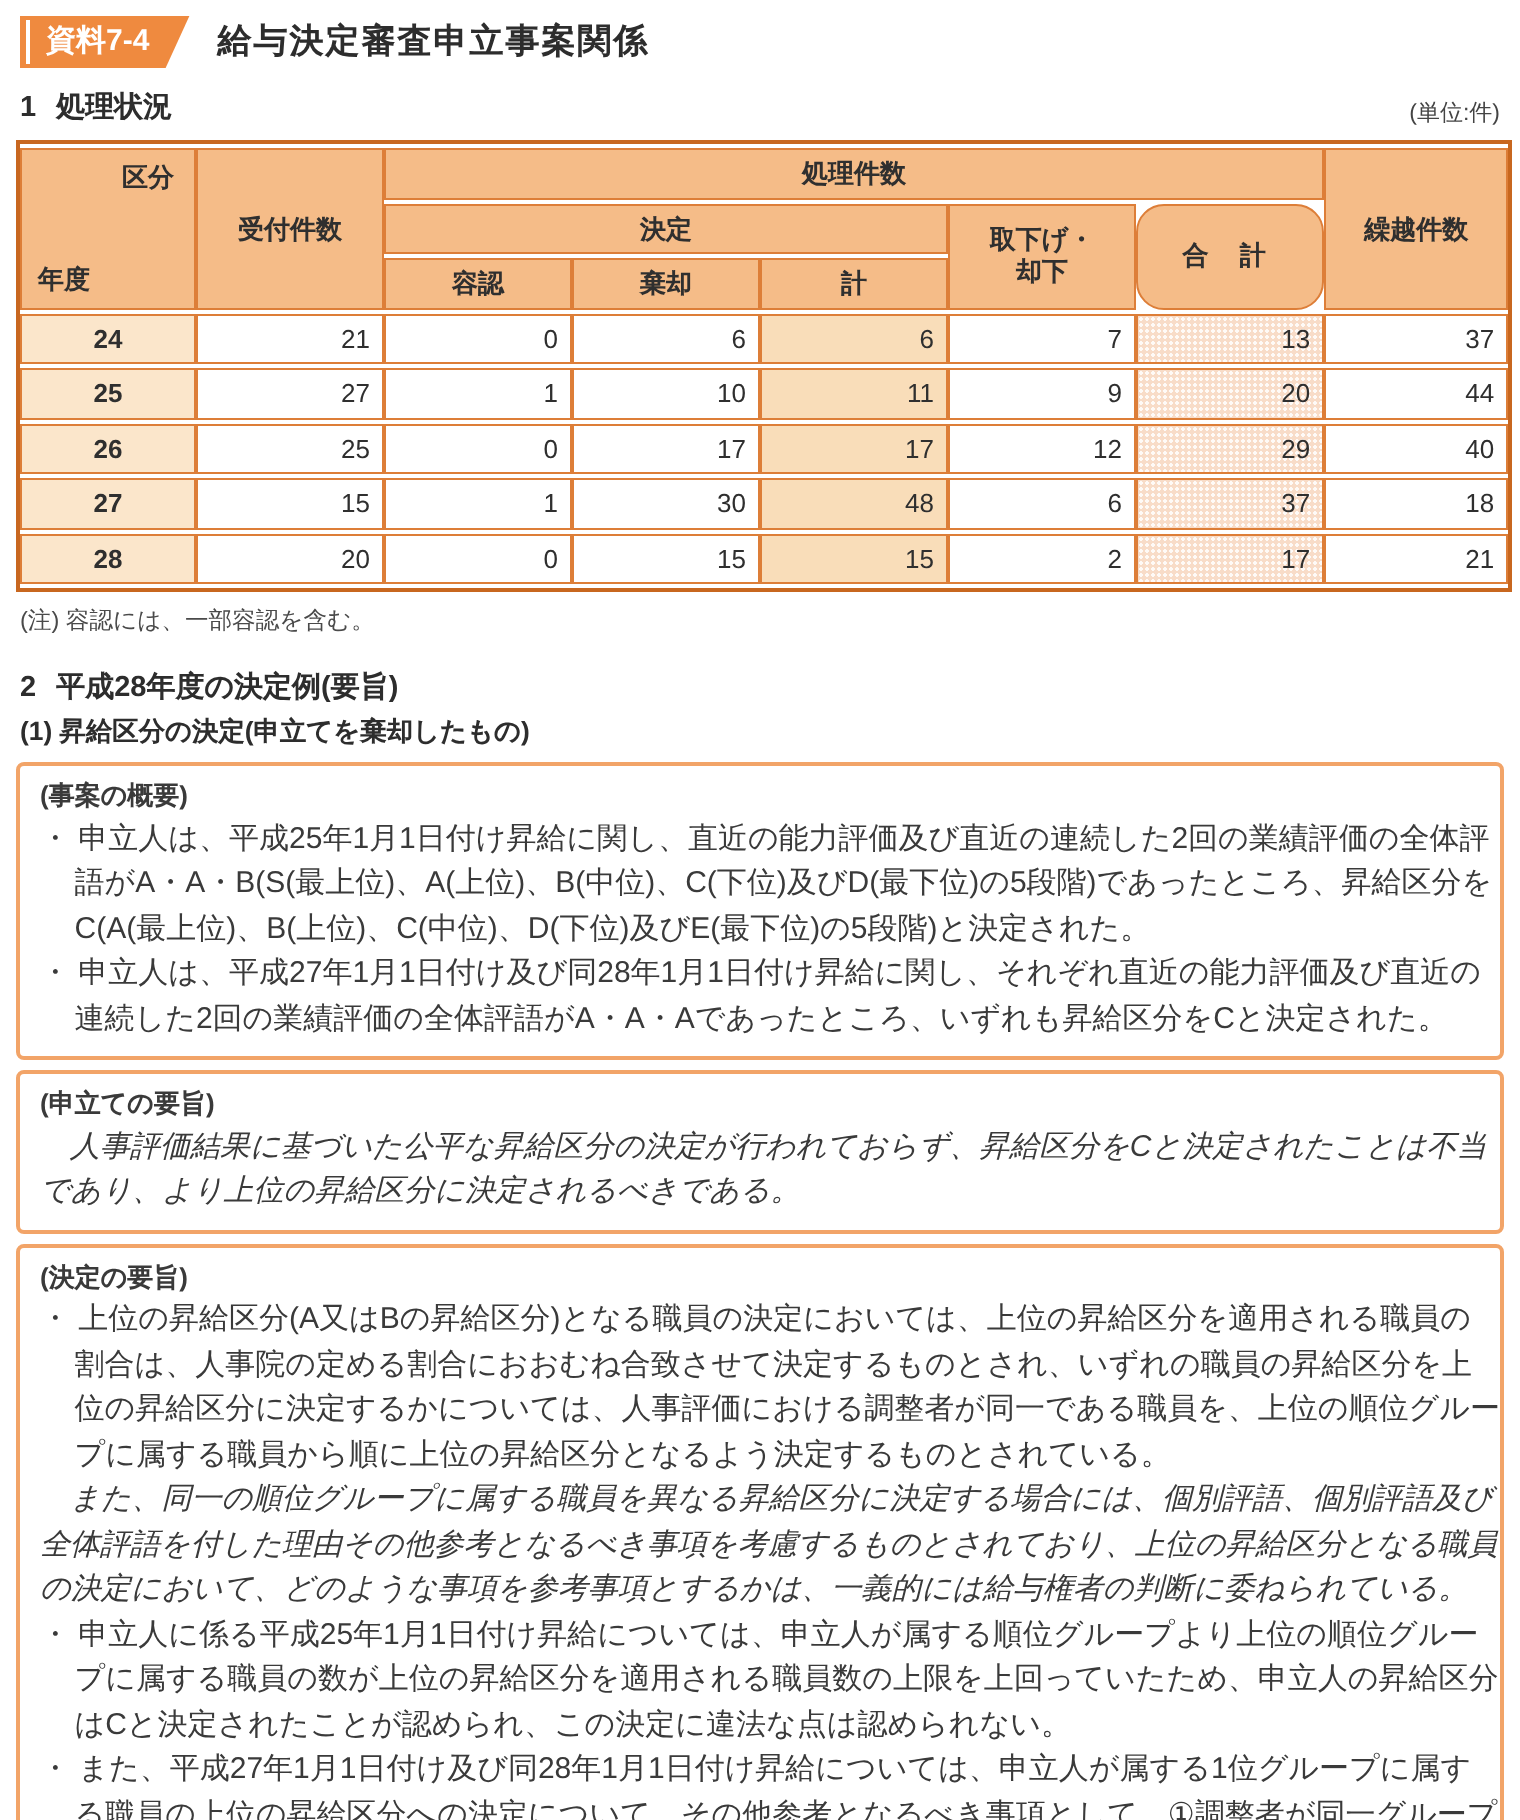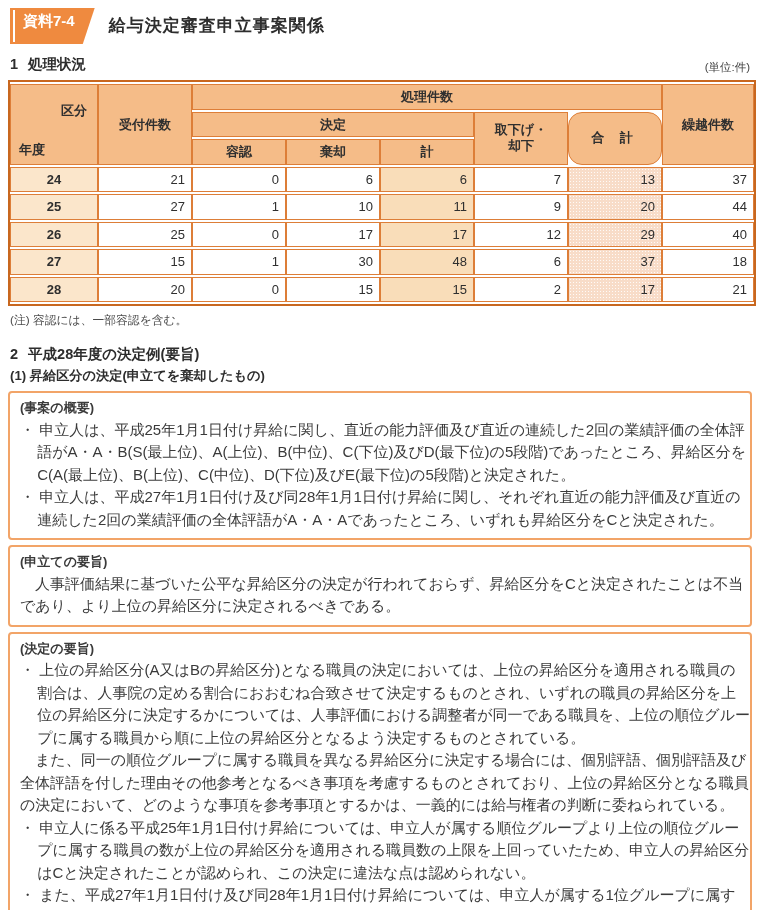--- a/index.html
+++ b/index.html
@@ -22,21 +22,21 @@
     font-family:"Liberation Sans","DejaVu Sans",sans-serif;
     color:var(--ink);
     padding:6px 8px 4px 8px;
     font-size:12.8px;line-height:1.5;
   }
   
   .doc-header{display:flex;align-items:center;gap:14px;margin:2px 0 10px 2px;}
   .badge{
     position:relative;display:inline-block;
     background:var(--accent);color:#fff;font-weight:bold;font-size:15px;
-    padding:3px 20px 13px 13px;line-height:1.35;
+    padding:3px 20px 3px 13px;line-height:1.35;
     clip-path:polygon(0 0,100% 0,calc(100% - 12px) 100%,0 100%);
   }
   .badge::before{
     content:"";position:absolute;left:3px;top:2px;bottom:2px;width:2px;background:#fff;
   }
   .doc-title{font-size:17px;font-weight:bold;color:#2d2d2d;letter-spacing:1px;}
   
   .sec-head{display:flex;align-items:flex-end;justify-content:space-between;margin:4px 2px 4px 2px;}
   .sec-title{font-size:14.5px;font-weight:bold;color:#2d2d2d;}
   .sec-title .num{margin-right:10px;}
@@ -68,38 +68,38 @@
     background-color:var(--gokei-data);
     background-image:radial-gradient(circle,rgba(255,255,255,.85) .8px,transparent .9px);
     background-size:3px 3px;
   }
   th.diag{
     position:relative;padding:0;
     background:
       linear-gradient(to bottom right,transparent 49.55%,#3d3d3d 49.55%,#3d3d3d 50.45%,transparent 50.45%),
       var(--hdr-fill);
   }
-  th.diag .tr-label{position:absolute;top:16px;right:10px;font-weight:bold;}
+  th.diag .tr-label{position:absolute;top:4px;right:10px;font-weight:bold;}
   th.diag .bl-label{position:absolute;bottom:4px;left:8px;font-weight:bold;}
   
   .note{font-size:11.8px;color:#4a4a4a;margin:6px 2px 14px 2px;}
   
   .sec2-title{font-size:14.5px;font-weight:bold;color:#2d2d2d;margin:0 2px 1px 2px;}
   .sec2-title .num{margin-right:10px;}
   .sec2-sub{font-size:13.2px;font-weight:bold;color:#2d2d2d;margin:0 2px 5px 2px;}
   
   .box{
     border:2px solid var(--box-border);border-radius:4px;
     padding:5px 0 7px 10px;margin-bottom:5px;background:#fff;
   }
   .box-title{font-weight:bold;font-size:13px;margin-bottom:1px;}
   .box p{font-size:15px;line-height:1.5;color:var(--ink);}
   .box p.bullet{padding-left:1.15em;text-indent:-1.15em;}
   .box p.bullet::before{content:"・ ";}
-  .box p.indent{text-indent:1em;}
+  .box p.indent{text-indent:1em;font-style:italic;}
 </style>
 </head>
 <body>
 
 <div class="doc-header">
   <span class="badge">資料7-4</span>
   <span class="doc-title">給与決定審査申立事案関係</span>
 </div>
 
 <div class="sec-head">

